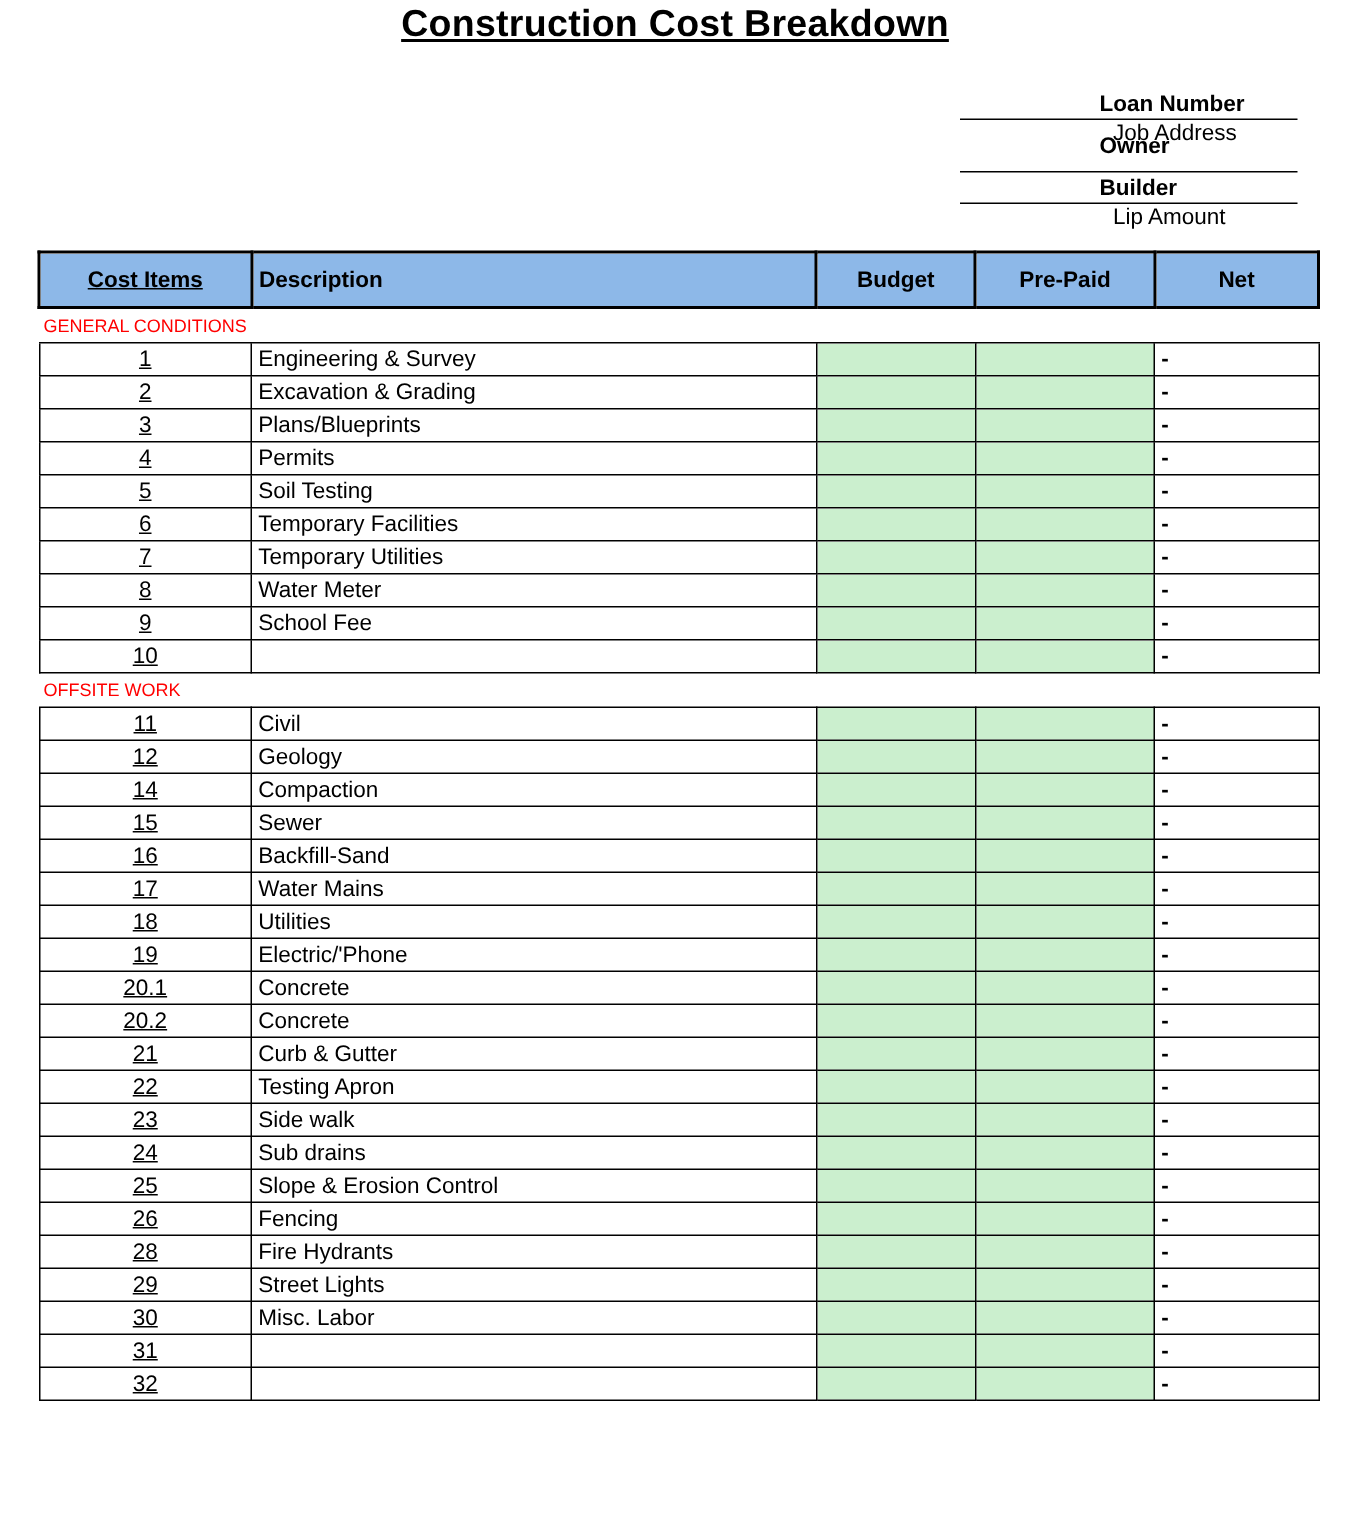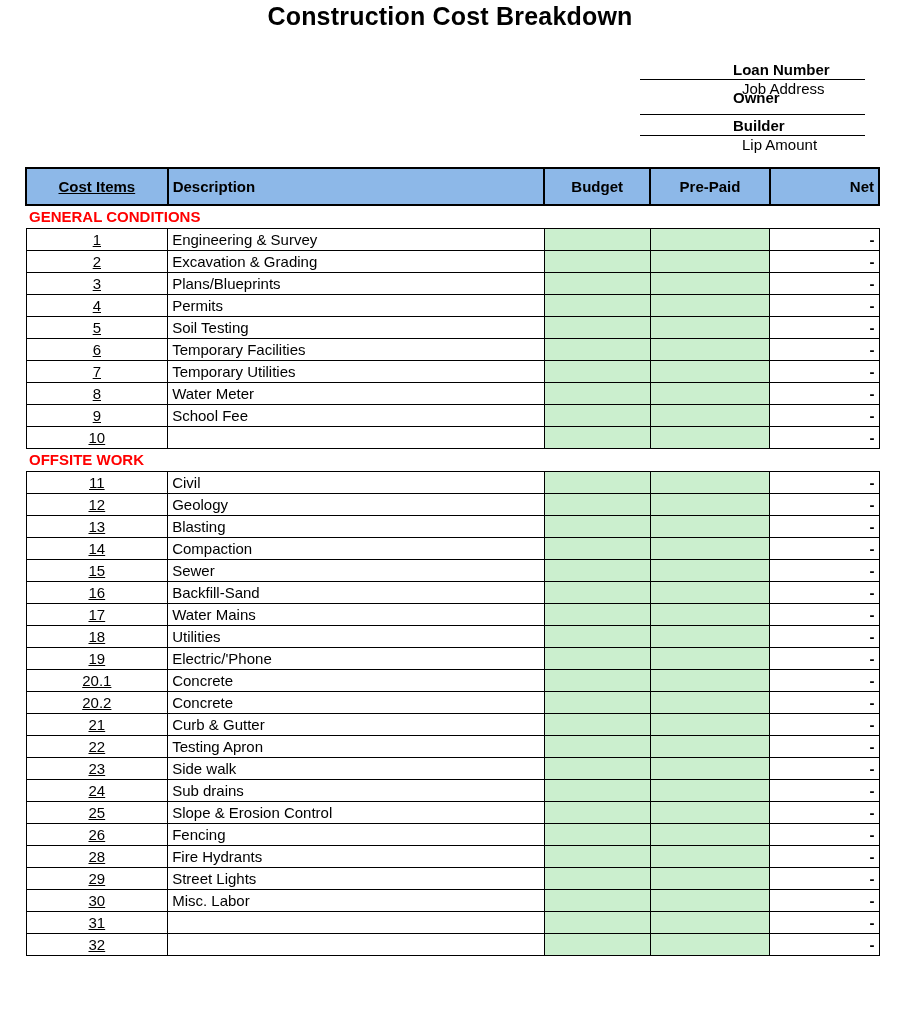--- a/index.html
+++ b/index.html
@@ -12,20 +12,21 @@
     overflow: hidden;
   }
   .page { width: 900px; height: 1024px; overflow: hidden; }
 
   .title {
     text-align: center;
     font-size: 25px;
     font-weight: bold;
     padding-top: 2px;
     letter-spacing: 0.2px;
+    text-decoration: underline;
   }
 
   .form-area { margin: 30px 25px 0 28px; }
   .form-row { display: flex; align-items: flex-end; height: 28px; flex-direction: column; }
   .form-label-left {
     width: 142px; font-weight: bold; font-size: 15px; padding-bottom: 1px;
   }
   .field-line-left {
     width: 225px; border-bottom: 1px solid #000; height: 20px; margin-right: 10px;
   }
@@ -54,27 +55,27 @@
     border-width: 2px;
     background: var(--header-bg, #8db8e8);
     font-weight: bold;
     height: 37px;
     font-size: 15px;
   }
   .col-num   { width: 140px; text-align: center; text-decoration: underline; }
   .col-desc  { width: 372px; text-align: left; padding-left: 8px; }
   .col-budget{ width: 105px; background: var(--cell-green, #cbefce); margin-top: 44px; }
   .col-prepaid{ width: 118px; background: var(--cell-green, #cbefce); }
-  .col-net   { width: 108px; text-align: right; font-weight: bold; padding-right: 14px; }
+  .col-net   { width: 108px; font-weight: bold; padding-right: 14px; }
 
   tr.section-row td {
     border-left: none; border-right: none;
     color: var(--section-red, #ff0000);
-    font-weight: bold;
-    font-size: 15px;
+    font-weight: normal;
+    font-size: 12px;
     padding-left: 3px;
     height: 23px;
     background: #fff;
   }
 </style>
 </head>
 <body>
 
 <div class="page">
 
@@ -196,27 +197,20 @@
           <td class="col-net">-</td>
         </tr>
         <tr>
           <td class="col-num">12</td>
           <td class="col-desc">Geology</td>
           <td class="col-budget"></td>
           <td class="col-prepaid"></td>
           <td class="col-net">-</td>
         </tr>
         <tr>
-          <td class="col-num">13</td>
-          <td class="col-desc">Blasting</td>
-          <td class="col-budget"></td>
-          <td class="col-prepaid"></td>
-          <td class="col-net">-</td>
-        </tr>
-        <tr>
           <td class="col-num">14</td>
           <td class="col-desc">Compaction</td>
           <td class="col-budget"></td>
           <td class="col-prepaid"></td>
           <td class="col-net">-</td>
         </tr>
         <tr>
           <td class="col-num">15</td>
           <td class="col-desc">Sewer</td>
           <td class="col-budget"></td>

